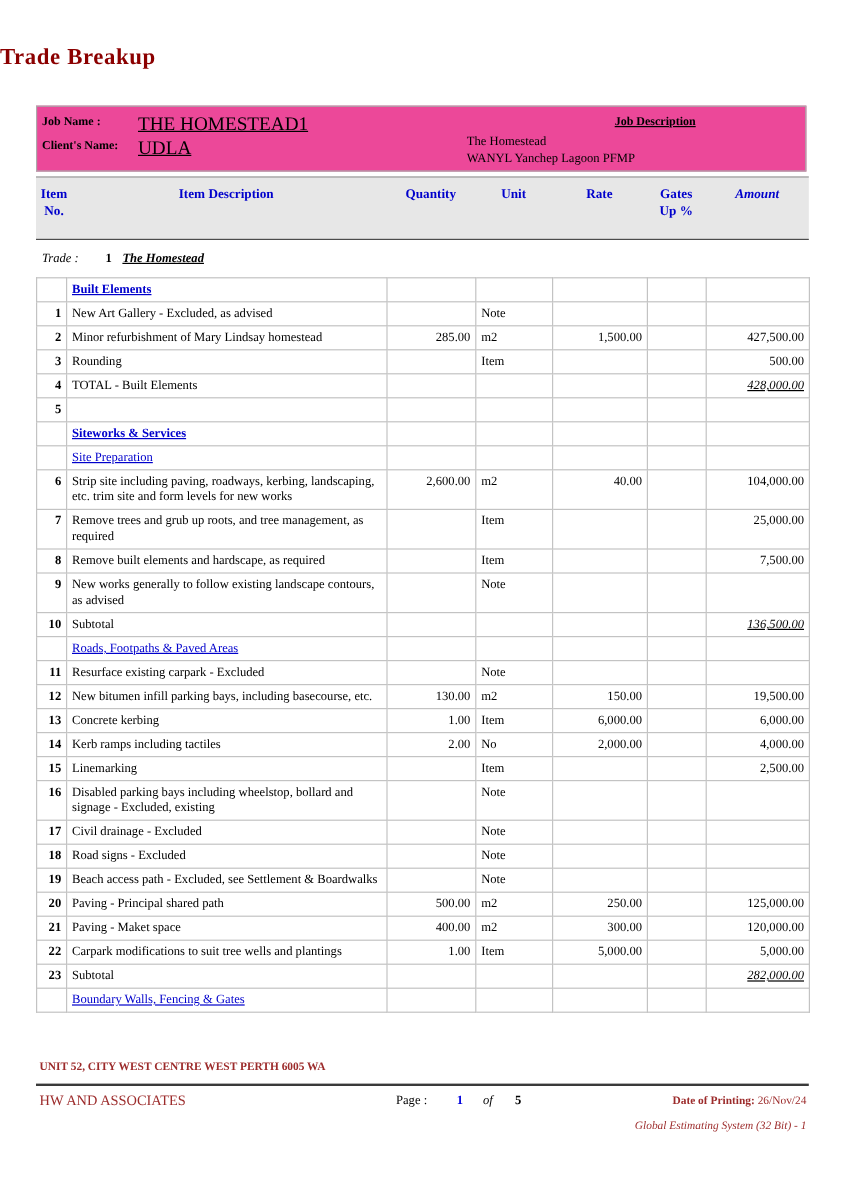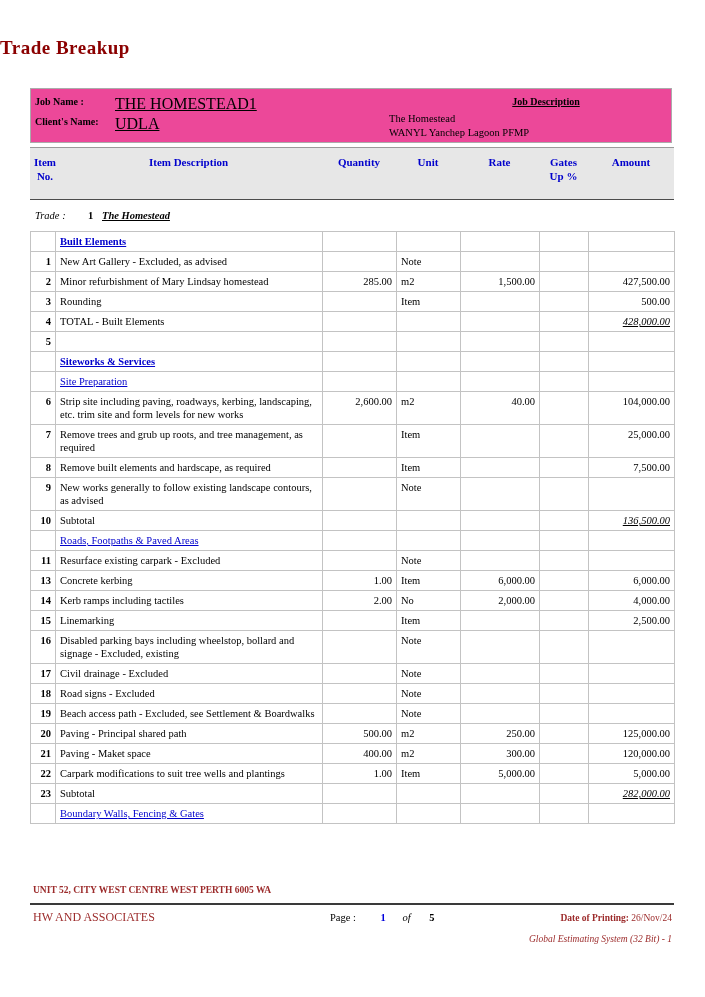--- a/index.html
+++ b/index.html
@@ -35,21 +35,21 @@
   }
   .band .col { position:absolute; top:7px; font-size:11px; font-weight:bold; color:#0000CC;
                line-height:14px; text-align:center; }
   .band .col .l2 { margin-top:0; }
   .bc-item { left:4px; text-align:left; }
   .bc-desc { left:25px;  width:267px; }
   .bc-qty  { left:292px; width:74px; }
   .bc-unit { left:366px; width:64px; }
   .bc-rate { left:430px; width:79px; }
   .bc-mark { left:509px; width:49px; }
-  .bc-amt  { left:558px; width:86px; }
+  .bc-amt  { left:558px; width:86px;font-style:italic; }
   
   .trade { position:absolute; left:30px; top:207px; width:644px; height:24px; font-size:10.5px; }
   .trade .t-lbl  { position:absolute; left:5px;  top:3px; font-style:italic; }
   .trade .t-num  { position:absolute; left:58px; top:3px; font-weight:bold; }
   .trade .t-name { position:absolute; left:72px; top:3px; font-weight:bold; font-style:italic;
                    text-decoration:underline; }
   
   table.grid {
     position:absolute; left:30px; top:231px; width:644px;
     border-collapse:collapse; table-layout:fixed;
@@ -265,20 +265,29 @@
       <tr>
         <td class="no">11</td>
         <td class="desc">Resurface existing carpark - Excluded</td>
         <td class="num"></td>
         <td class="unit">Note</td>
         <td class="num"></td>
         <td class="mark"></td>
         <td class="num amt"></td>
       </tr>
       <tr>
+        <td class="no">12</td>
+        <td class="desc">New bitumen infill parking bays, including basecourse, etc.</td>
+        <td class="num">130.00</td>
+        <td class="unit">m2</td>
+        <td class="num">150.00</td>
+        <td class="mark"></td>
+        <td class="num amt">19,500.00</td>
+      </tr>
+      <tr>
         <td class="no">13</td>
         <td class="desc">Concrete kerbing</td>
         <td class="num">1.00</td>
         <td class="unit">Item</td>
         <td class="num">6,000.00</td>
         <td class="mark"></td>
         <td class="num amt">6,000.00</td>
       </tr>
       <tr>
         <td class="no">14</td>

